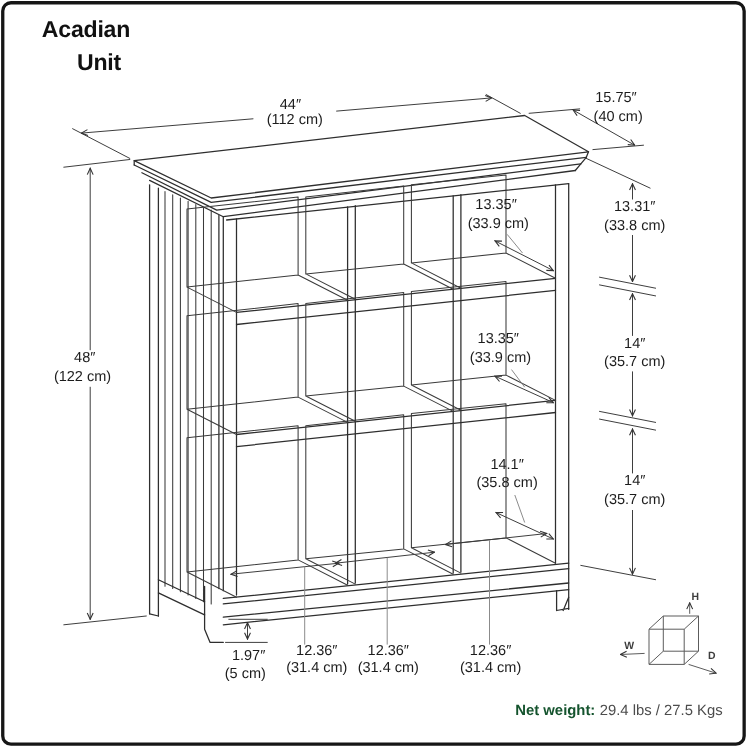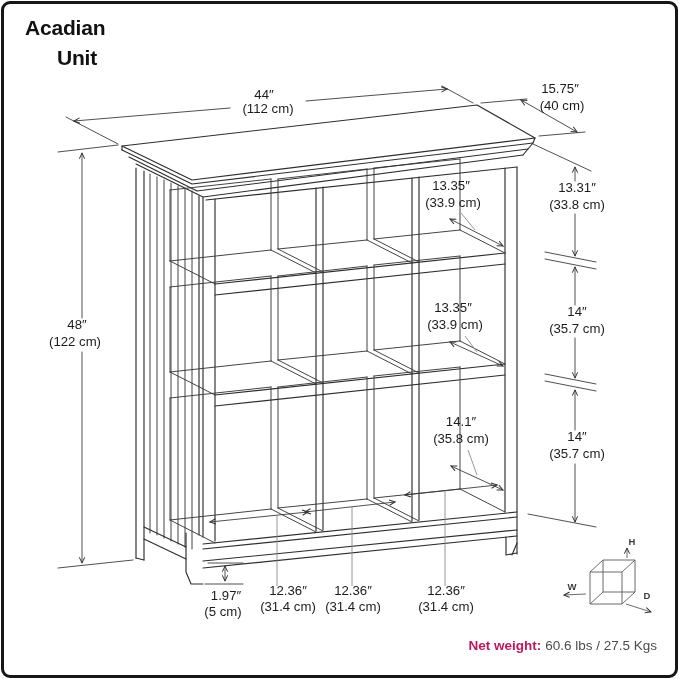--- a/index.html
+++ b/index.html
@@ -6,29 +6,29 @@
   #stage{
     position:relative;width:679px;height:679px;background:#ffffff;overflow:hidden;
     font-family:"Liberation Sans", sans-serif;
   }
   #frame{
     position:absolute;inset:1px;border:3px solid #161616;border-radius:9px;
     pointer-events:none;
   }
   #drawing{position:absolute;left:0;top:0;}
   .title-block{
-    position:absolute;left:25px;top:13px;color:#111;
+    position:absolute;left:38px;top:13px;color:#111;
     font-weight:bold;font-size:21px;line-height:30px;letter-spacing:-0.2px;
   }
   .title-row2 .num{display:inline-block;width:32px;}
   .net-weight{
     position:absolute;right:22px;top:638px;font-size:13.5px;color:#4c4c4c;
     white-space:nowrap;
   }
-  .net-weight .nw-label{color:#be185d;font-weight:bold;margin-right:4px;}
+  .net-weight .nw-label{color:#14532d;font-weight:bold;margin-right:4px;}
   
   .cab{stroke:#2e2e2e;stroke-width:1.15;fill:none;stroke-linecap:round;stroke-linejoin:round;}
   .cabin{stroke:#3a3a3a;stroke-width:0.95;fill:none;stroke-linecap:round;}
   .dim{stroke:#3c3c3c;stroke-width:0.9;fill:none;stroke-linecap:round;}
   .lead{stroke:#8a8a8a;stroke-width:0.9;fill:none;}
   .dimtext{font-family:"Liberation Sans",sans-serif;font-size:13.2px;fill:#1c1c1c;}
   .mid{text-anchor:middle;}
   .icon{stroke:#5a5a5a;stroke-width:0.9;fill:none;}
   .icontext{font-family:"Liberation Sans",sans-serif;font-size:9.5px;font-weight:bold;fill:#3d3d3d;text-anchor:middle;}
 </style>
@@ -207,17 +207,17 @@
   </svg>
 
   <div class="title-block">
     <div>Acadian</div>
     <div class="title-row2">
       <span class="num"></span><span>Unit</span>
     </div>
   </div>
 
   <div class="net-weight">
-    <span class="nw-label">Net weight:</span><span>60.6 lbs / 27.5 Kgs</span>
+    <span class="nw-label">Net weight:</span><span>29.4 lbs / 27.5 Kgs</span>
   </div>
 
   <div id="frame"></div>
 </div>
 
 </body></html>

